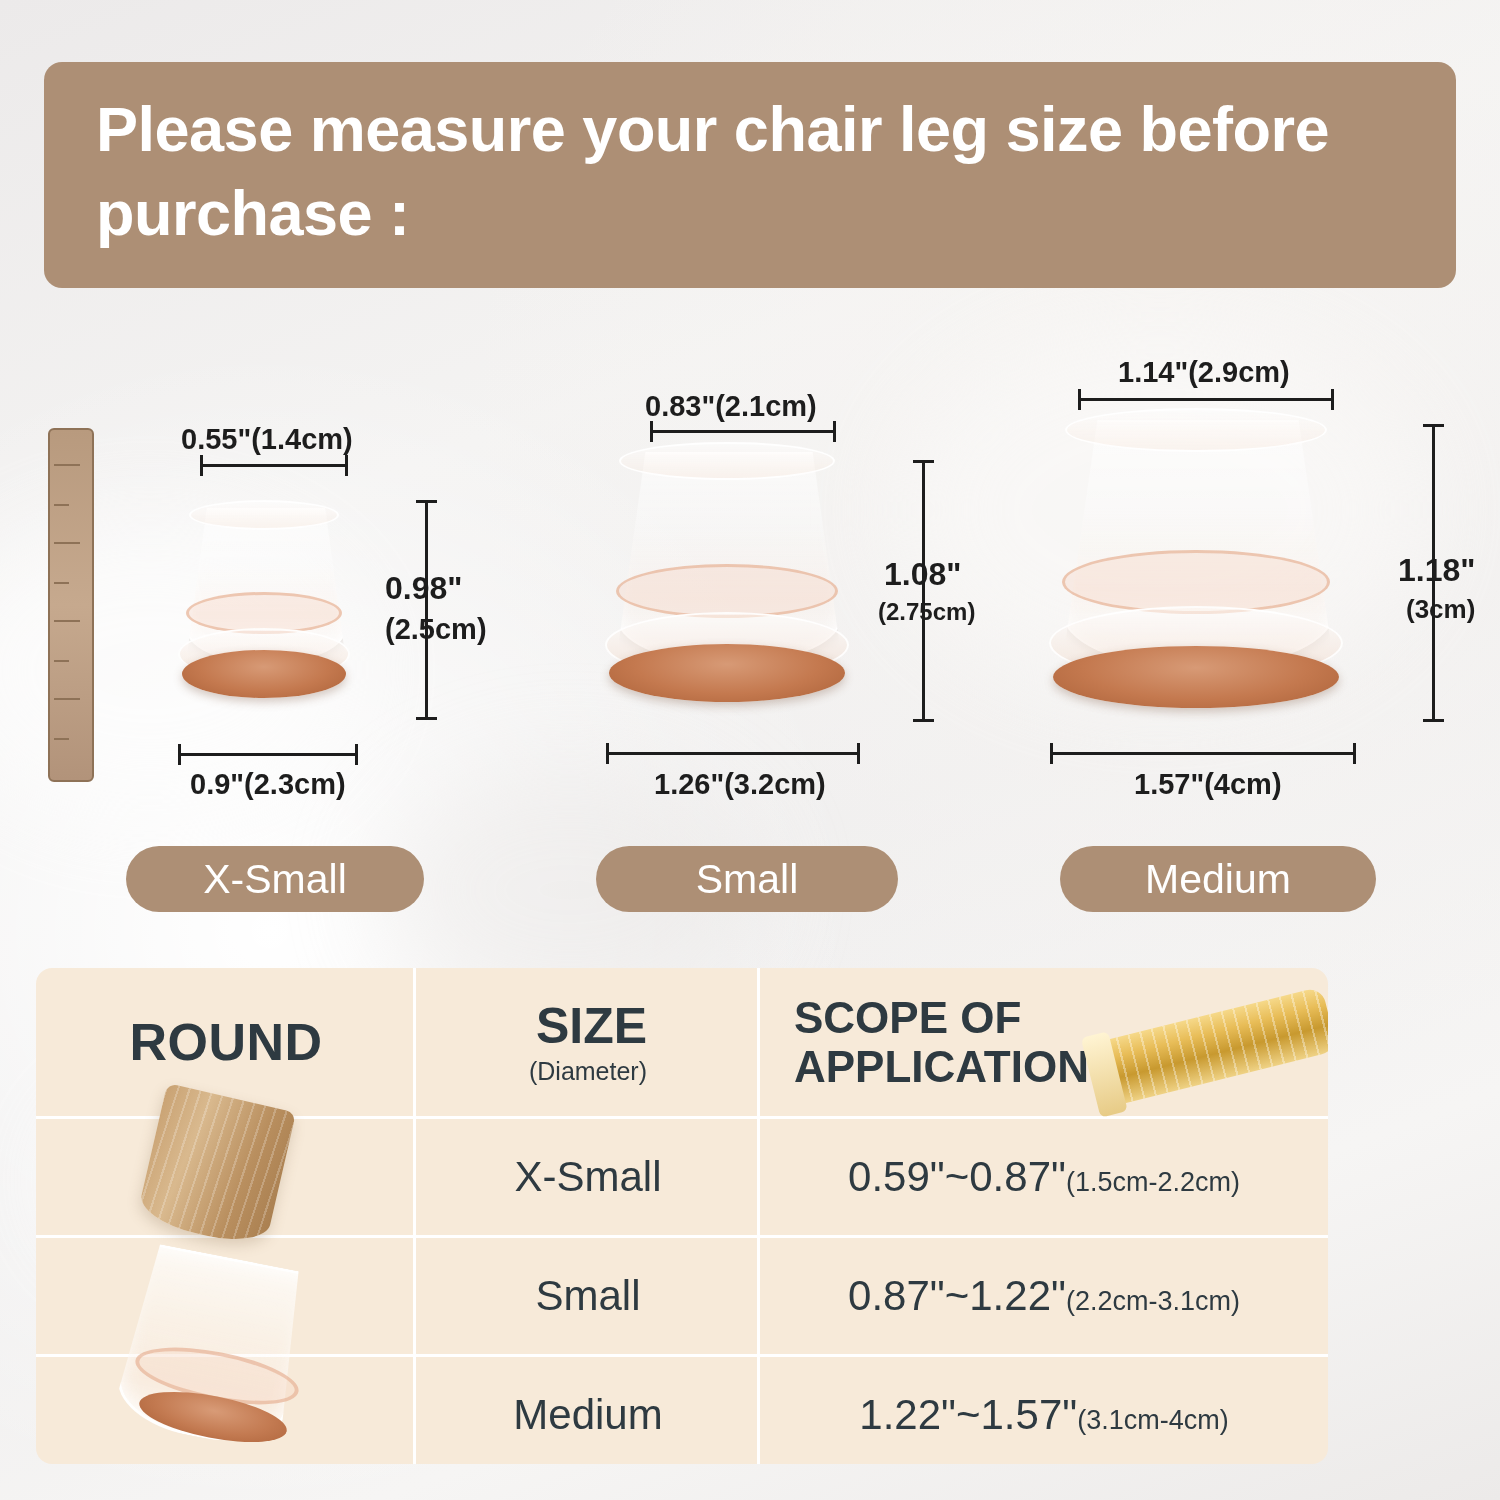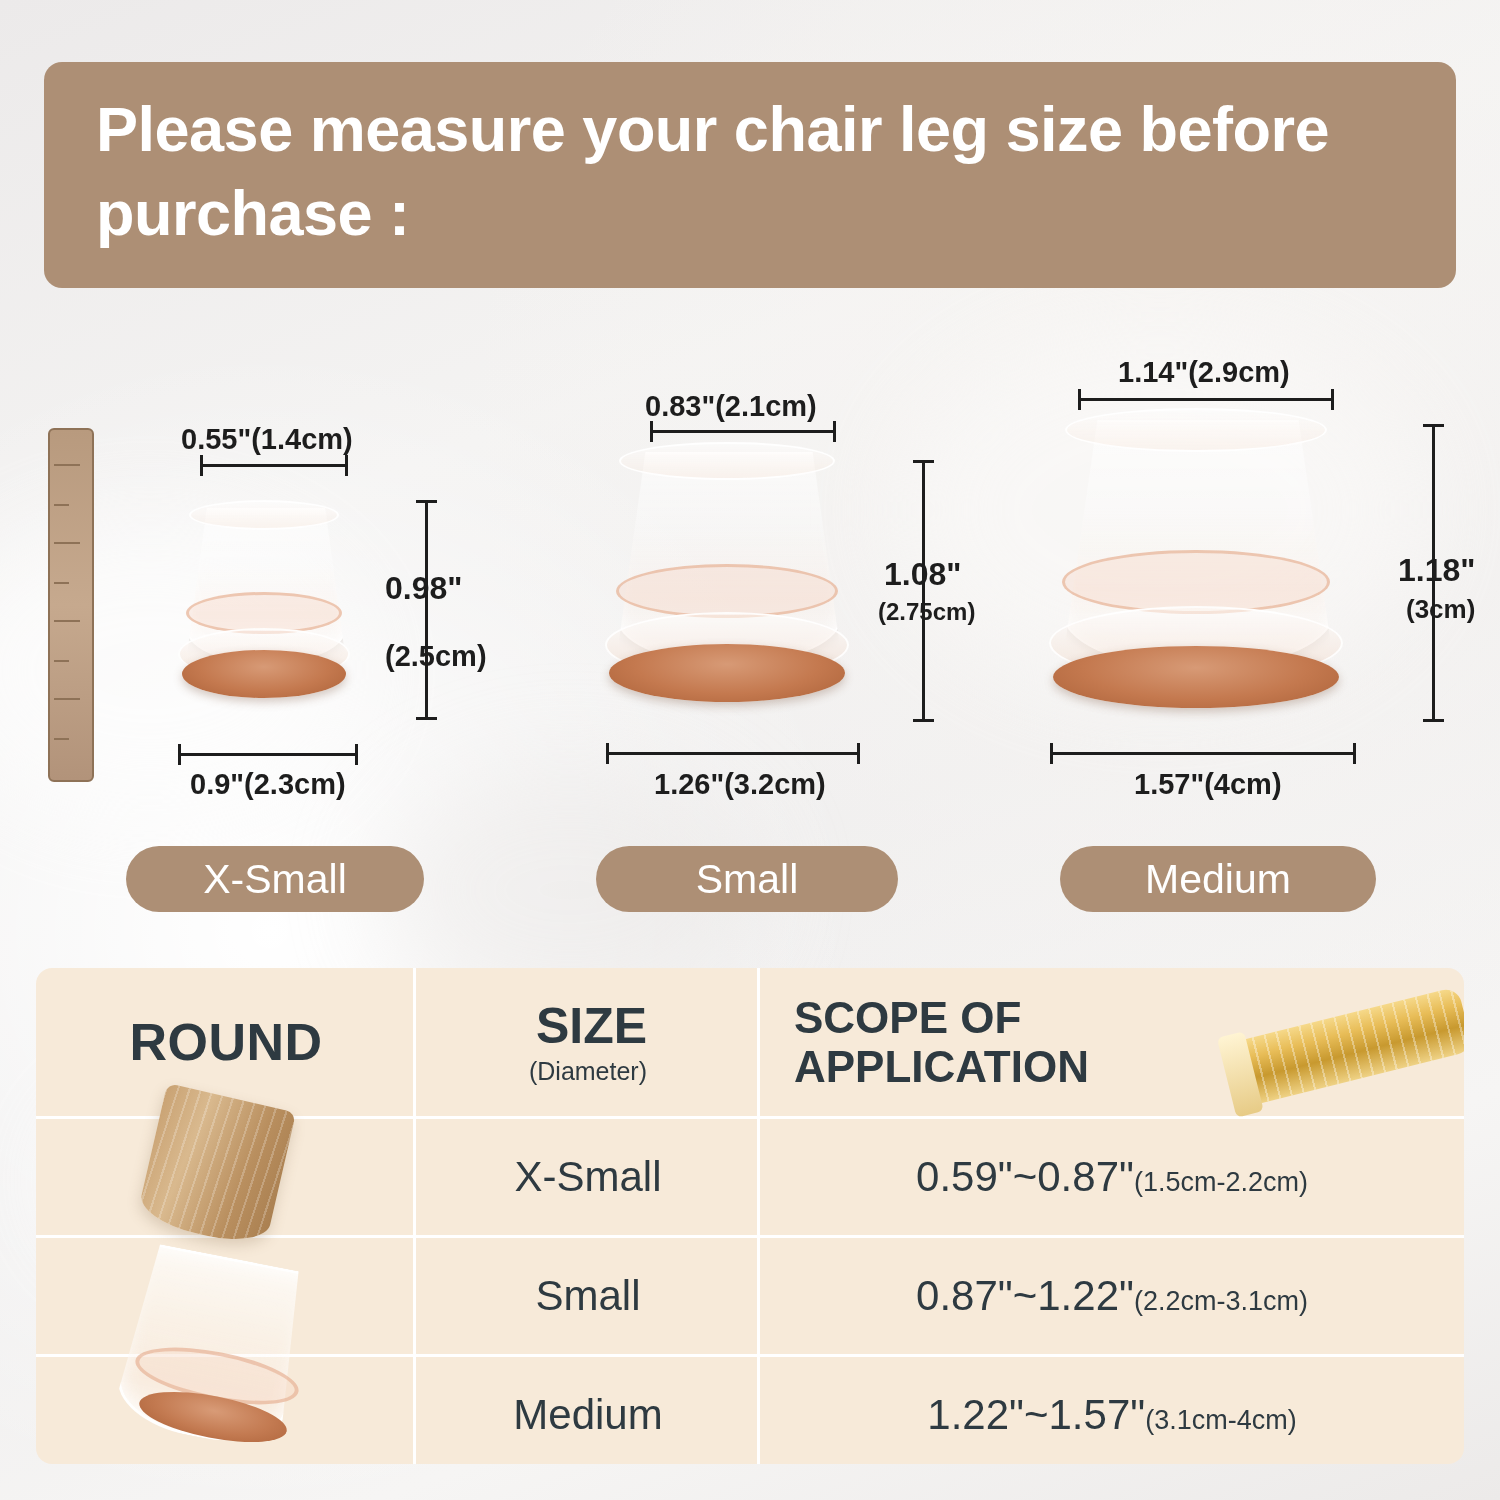--- a/index.html
+++ b/index.html
@@ -105,21 +105,21 @@
     background:#ad8f75;
     color:#ffffff;
     border-radius:34px;
     font-size:41px;
     display:flex;align-items:center;justify-content:center;
     height:66px;
   }
 
   
   .table{
-    position:absolute;left:36px;top:968px;width:1428px;height:496px;
+    position:absolute;left:36px;top:968px;width:1292px;height:496px;
     background:#f7ead9;
     border-radius:16px;
     overflow:hidden;
   }
   .trow{display:flex;width:100%;}
   .thead{height:148px;}
   .tbody-row{height:116px;}
   .tcell{
     box-sizing:border-box;
     display:flex;align-items:center;justify-content:center;
@@ -225,21 +225,21 @@
     <div class="innerband" style="top:84px;width:150px;height:36px;"></div>
     <div class="base" style="top:120px;width:168px;height:48px;"></div>
     <div class="felt" style="top:142px;width:164px;height:48px;"></div>
   </div>
 
   <div class="dimlabel" style="left:181px;top:423px;font-size:29px;">0.55"(1.4cm)</div>
   <div class="hbar" style="left:200px;top:464px;width:148px;"></div>
 
   <div class="vbar" style="left:425px;top:500px;height:220px;"></div>
   <div class="dimlabel" style="left:385px;top:570px;font-size:32px;">0.98"</div>
-  <div class="dimlabel" style="left:385px;top:640px;font-size:29px;">(2.5cm)</div>
+  <div class="dimlabel" style="left:385px;top:613px;font-size:29px;">(2.5cm)</div>
 
   <div class="hbar" style="left:178px;top:753px;width:180px;"></div>
   <div class="dimlabel" style="left:190px;top:768px;font-size:29px;">0.9"(2.3cm)</div>
 
   <div class="pill" style="left:126px;top:846px;width:298px;">X-Small</div>
 </div>
 
 <div class="product">
   <div class="cap" style="left:616px;top:452px;width:222px;height:230px;">
     <div class="glass" style="height:206px;"></div>

